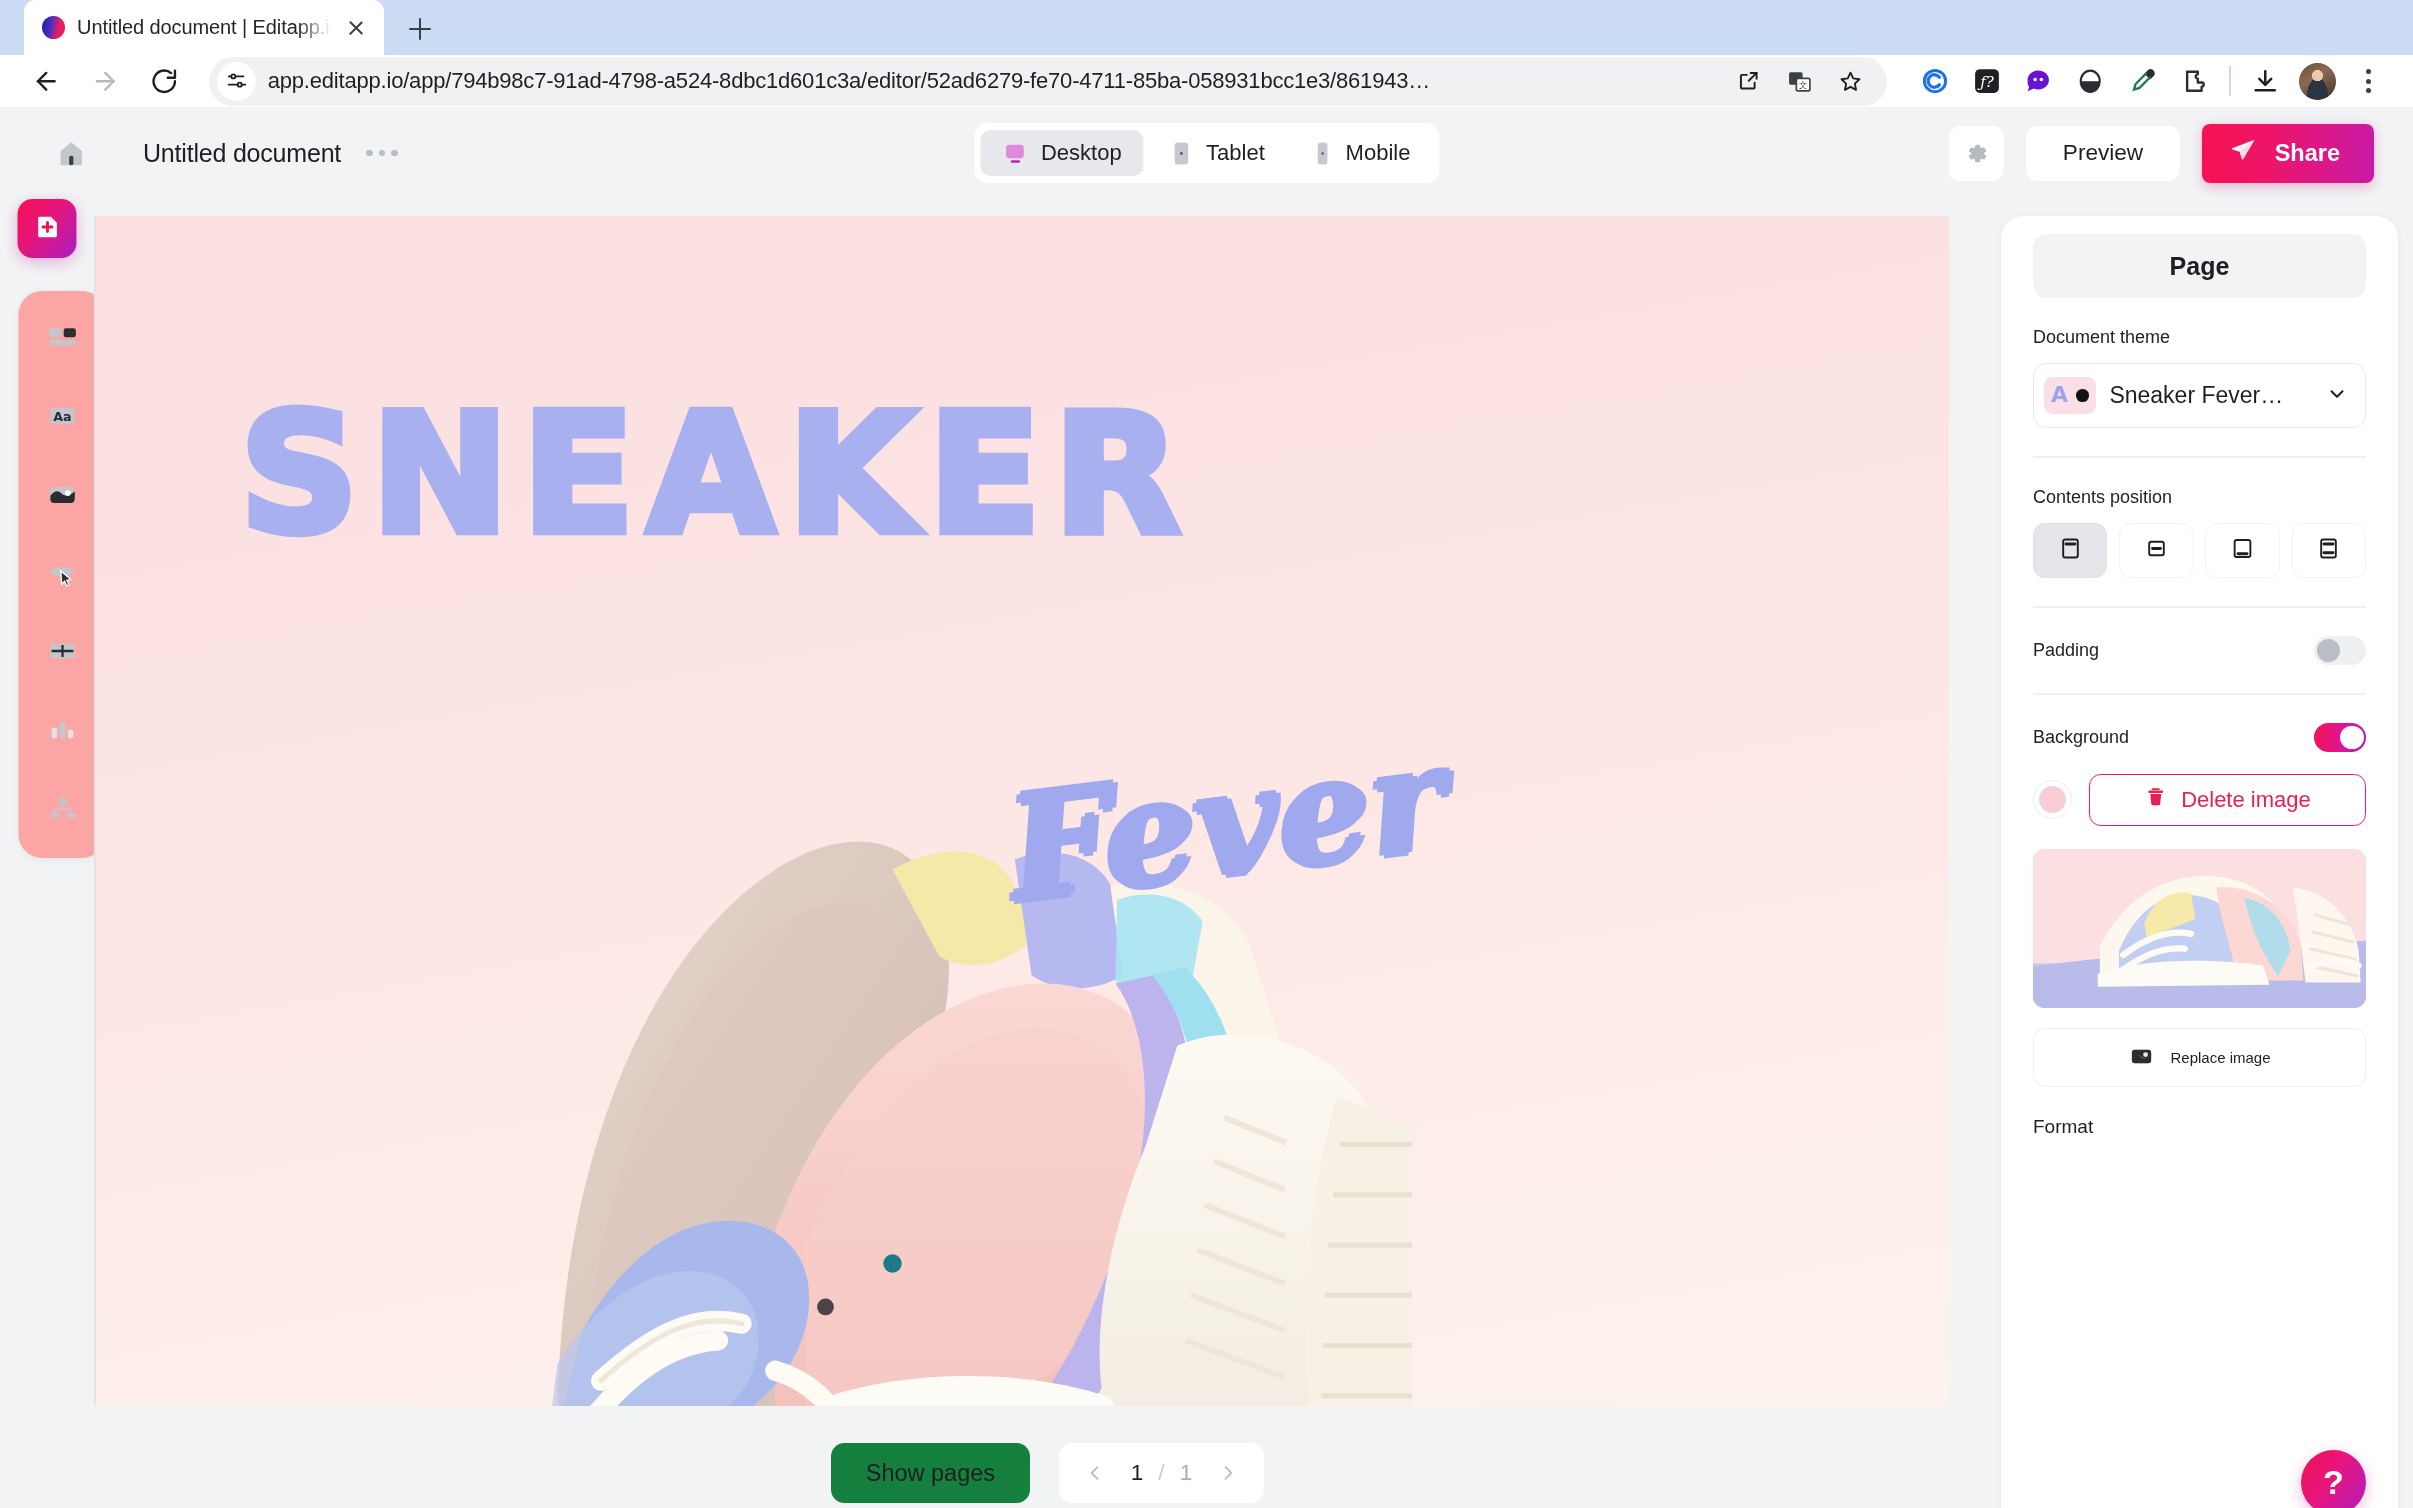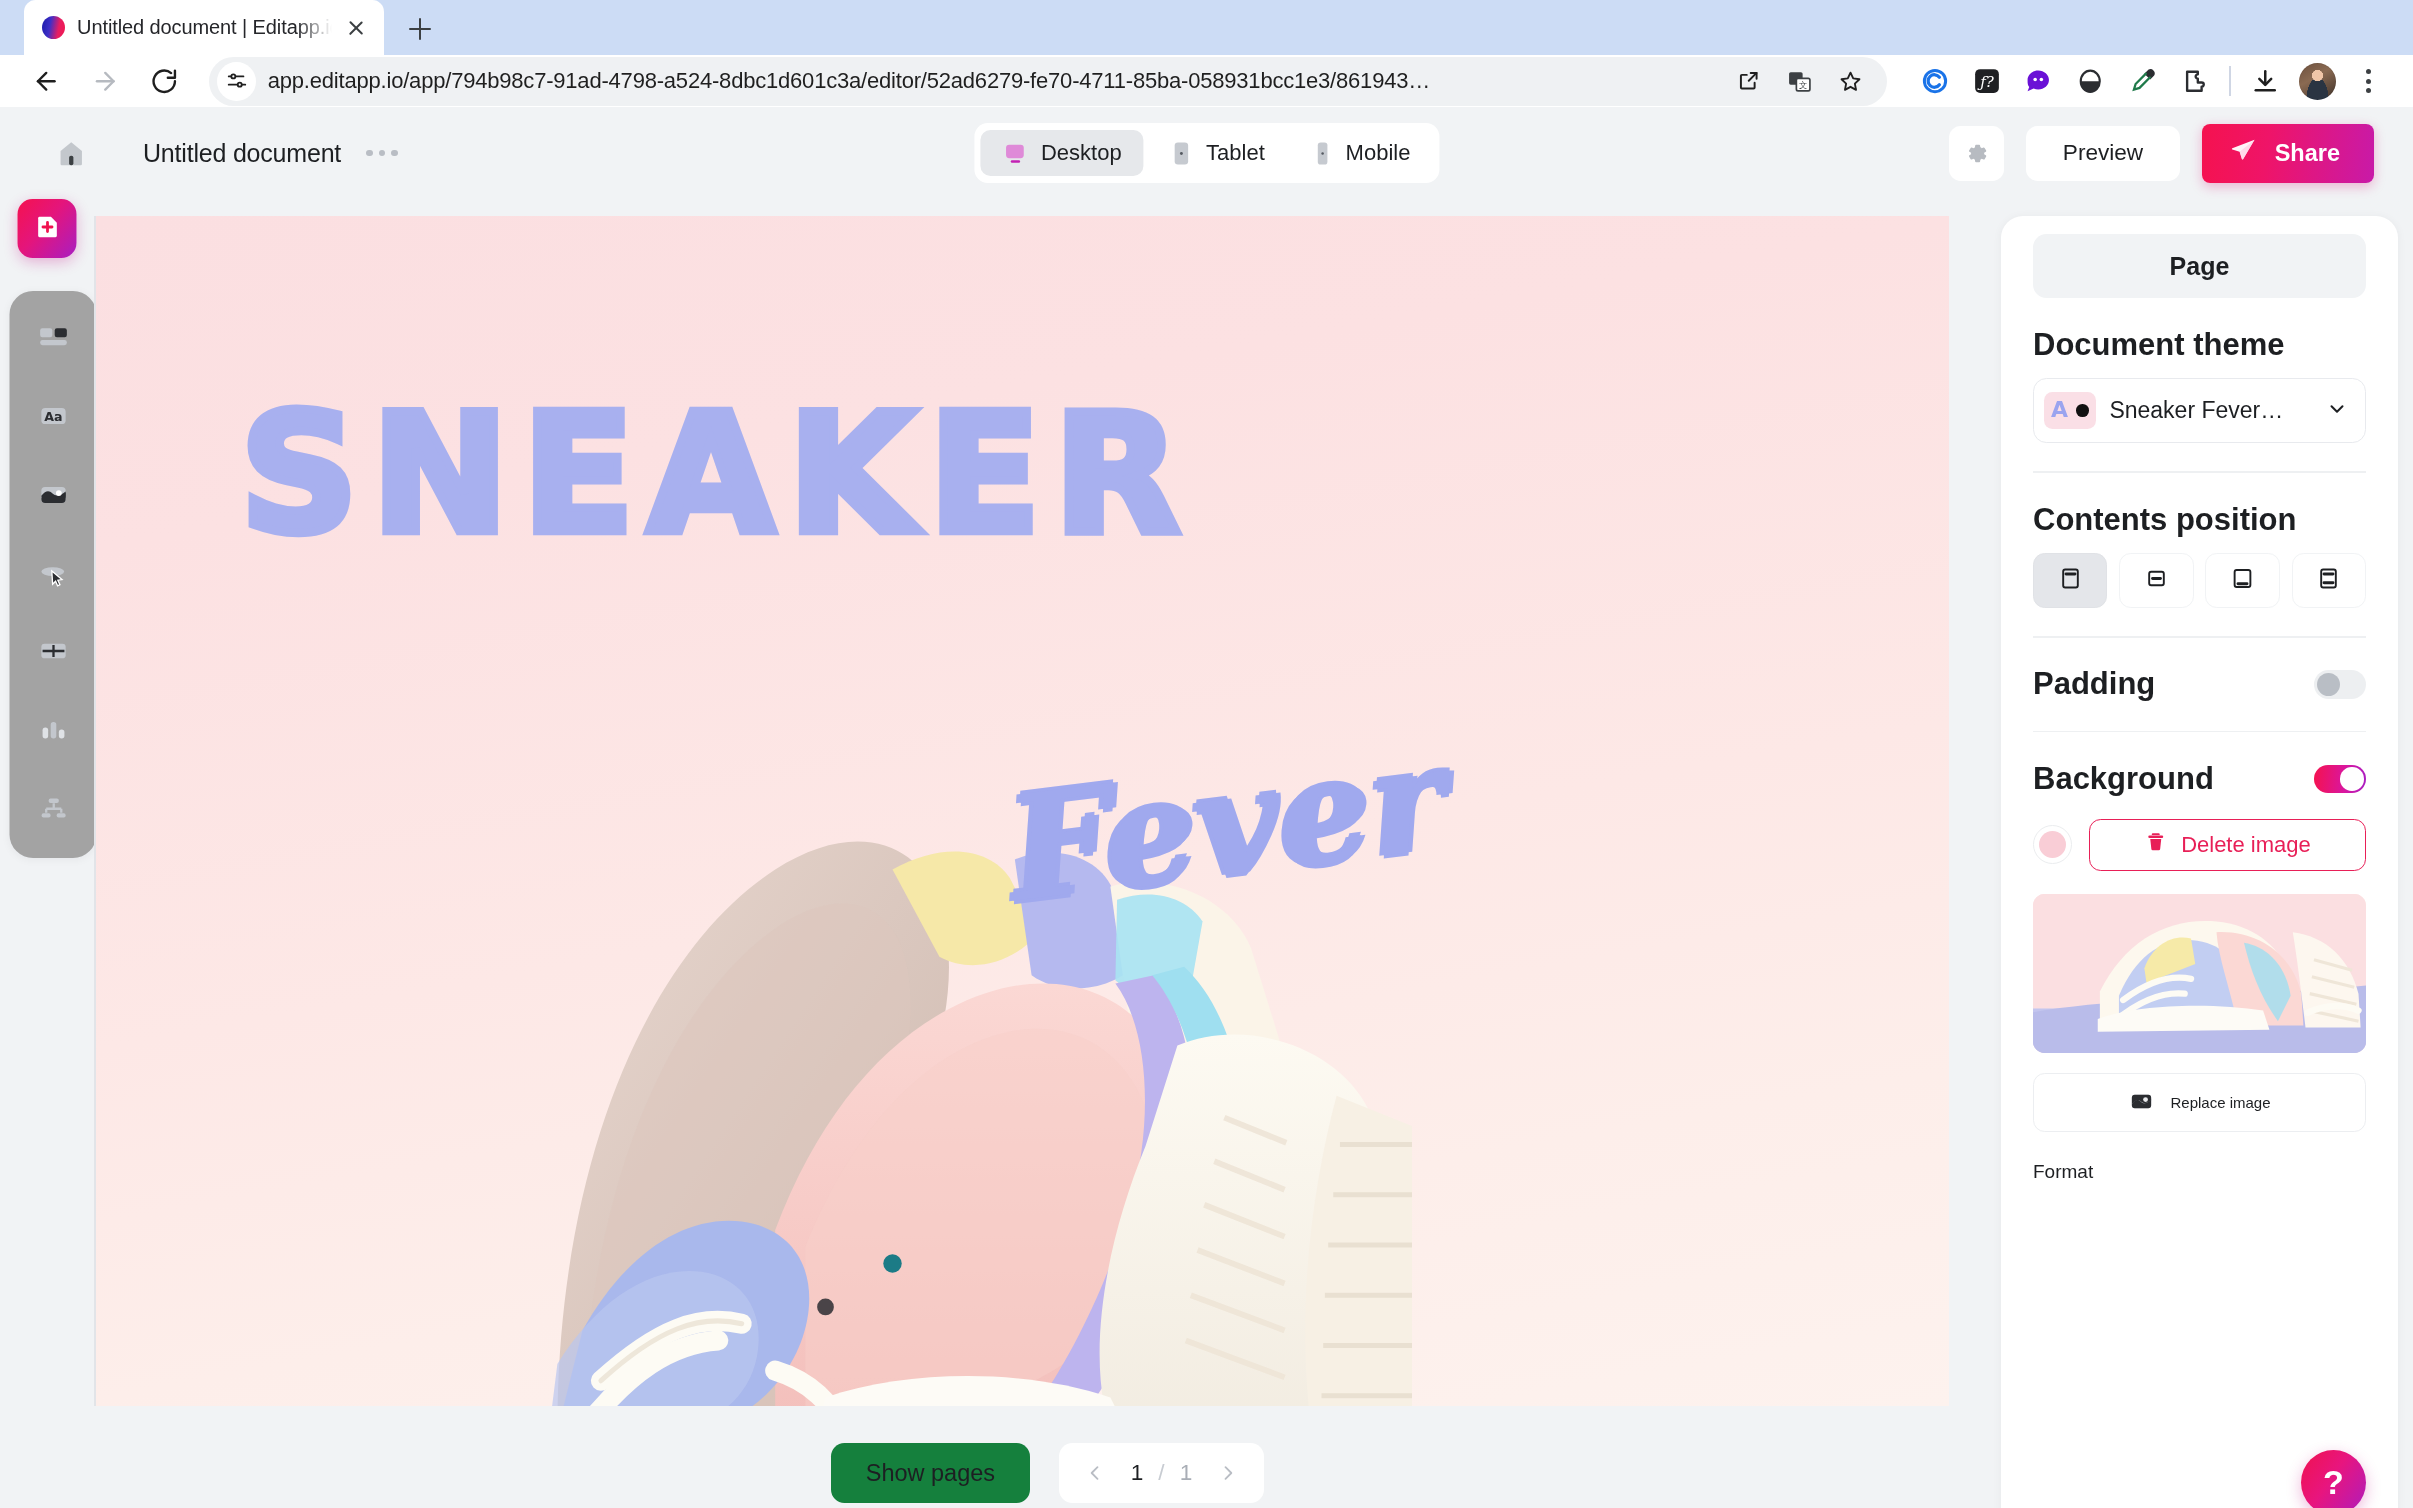--- a/index.html
+++ b/index.html
@@ -124,22 +124,22 @@
   
   .left-rail { width: 94px; flex:none; padding: 0 0 0 0; position:relative; }
   .add-btn {
     position:absolute; left:47px; top:0; transform:translateX(-50%);
     width: 59px;height:59px;border-radius:15px;
     background: linear-gradient(130deg,#f5124f 0%, #e4157c 45%, #a81ec2 100%);
     display:flex;align-items:center;justify-content:center;
     box-shadow: 0 4.2px 13.4px rgba(200,25,140,.30);
   }
   .tool-stack {
-    position:absolute; left:53px; top:92px; transform:translateX(-50%);
-    width: 87px; background:#a3a3a3; border-radius: 23.5px;
+    position:absolute; left:62px; top:92px; transform:translateX(-50%);
+    width: 87px; background:#fca5a5; border-radius: 23.5px;
     padding: 18.4px 0 18.4px 0; display:flex; flex-direction:column; align-items:center; gap: 18.4px;
     box-shadow: 0 1.7px 8.4px rgba(20,20,40,.05);
   }
   .tool { width: 60px;height:60px;border-radius:13.4px;display:flex;align-items:center;justify-content:center; }
 
   
   .canvas-wrap { flex:1; min-width:0; padding: 17px 0 0 0; display:flex; flex-direction:column; }
   .canvas {
     margin: 0 52px 0 0; height: 1190px; position:relative; overflow:hidden;
     border-left: 2.5px solid #e2e4e8;
@@ -198,21 +198,21 @@
     display:flex; flex-direction:column; overflow:hidden; position:relative;
     box-shadow: 0 1.7px 10px rgba(20,20,40,.05);
   }
   .panel-head {
     background:#f1f3f5; border-radius:13.4px; height: 64px;
     display:flex;align-items:center;justify-content:center;
     font-size:25px;font-weight:700;color:#1d1f22; flex:none;
   }
   .panel-scroll { flex:1; overflow:hidden; padding-top: 28.5px; }
 
-  .sec-label { font-size: 31px; font-weight:700; color:#1d1f22; margin-bottom: 15px; }
+  .sec-label { font-size: 18px; font-weight:400; color:#1d1f22; margin-bottom: 15px; }
   .sec-label.sm { font-size:19px; font-weight:400; margin-bottom: 10px; }
 
   .theme-select {
     height: 65px; border:1.7px solid #e8eaee; border-radius:13.4px;
     display:flex;align-items:center; padding: 0 17px 0 10px; gap: 13.4px; margin-bottom:15px;
   }
   .theme-swatch {
     width: 52px;height:37px;border-radius:8.4px;background:#fadfe6;
     display:flex;align-items:center;justify-content:center;gap:8.4px;flex:none;
   }

